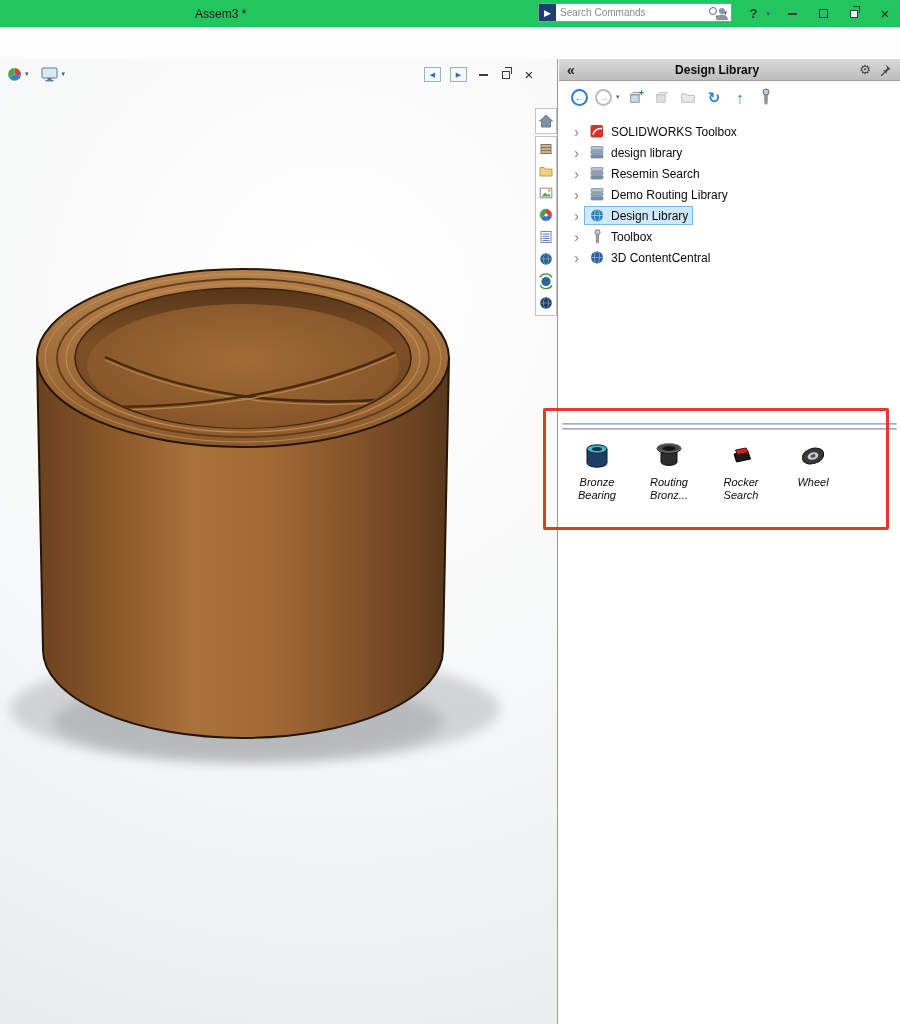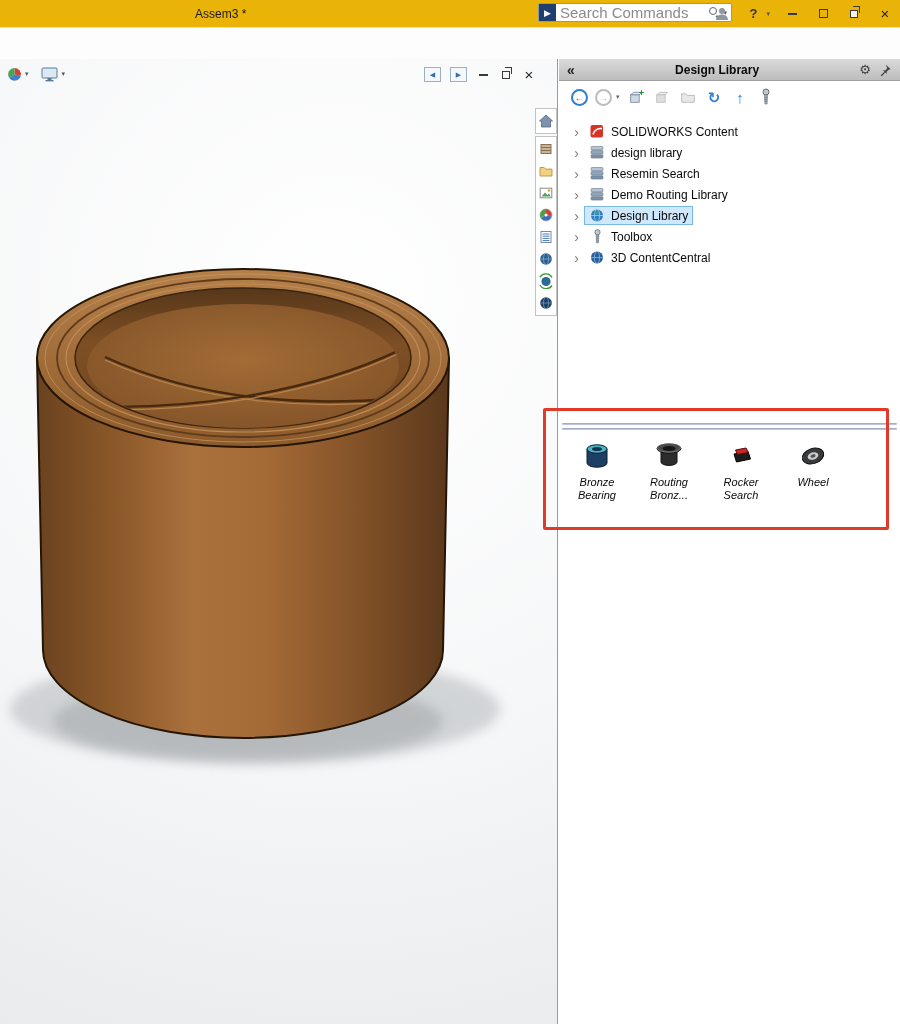--- a/index.html
+++ b/index.html
@@ -1,26 +1,26 @@
 <!DOCTYPE html>
 <html><head>
 <meta charset="utf-8">
 <style>
   html,body{margin:0;padding:0;background:#fff;}
   .app{position:relative;width:900px;height:1024px;overflow:hidden;background:#fff;
        font-family:"Liberation Sans","DejaVu Sans",sans-serif;color:#222;}
 
   
-  .titlebar{position:absolute;top:0;left:0;right:0;height:27px;background:#eab308;border-bottom:1px solid #dedede;}
+  .titlebar{position:absolute;top:0;left:0;right:0;height:27px;background:#22c55e;border-bottom:1px solid #dedede;}
   .doc-title{position:absolute;left:195px;top:7px;font-size:12px;color:#1a1a1a;}
   .search-box{position:absolute;left:538px;top:3px;width:194px;height:19px;background:#fff;
               border:1px solid #8a98a8;border-radius:2px;display:flex;align-items:center;box-sizing:border-box;}
   .scope-btn{width:17px;height:17px;background:#1e3f6f;color:#fff;font-size:9px;display:flex;
              align-items:center;justify-content:center;flex:0 0 auto;}
-  .search-input{flex:1;min-width:0;border:none;outline:none;background:transparent;font-size:15px;color:#444;
+  .search-input{flex:1;min-width:0;border:none;outline:none;background:transparent;font-size:10px;color:#444;
                 padding:0 4px;font-family:inherit;}
   .search-input::placeholder{color:#8a8a8a;}
   .mag{position:relative;width:13px;height:13px;flex:0 0 auto;}
   .mag::before{content:"";position:absolute;left:1px;top:1px;width:6px;height:6px;border:1.5px solid #5a6a78;border-radius:50%;}
   .mag::after{content:"";position:absolute;left:8.5px;top:9px;width:4px;height:1.6px;background:#5a6a78;
               transform:rotate(45deg);transform-origin:0 0;}
   .sb-caret{font-size:7px;color:#555;padding:0 4px 0 2px;flex:0 0 auto;}
   .tb-right{position:absolute;right:6px;top:0;height:27px;display:flex;align-items:center;gap:13px;}
   .wbtn{display:flex;align-items:center;justify-content:center;width:18px;height:20px;cursor:default;}
   .help-q{font-size:13px;font-weight:bold;color:#333;}
@@ -347,21 +347,21 @@
 
       <div class="tp-tree">
 
         <div class="tree-row">
           <span class="tw">›</span>
           <span class="row-body">
             <svg class="ti" viewBox="0 0 17 15">
               <rect x="1.5" y="1" width="12.5" height="12.5" rx="2" fill="#d63428"></rect>
               <path d="M4 10.5 C5 6 9.5 4 13 4.6" stroke="#fff" stroke-width="1.6" fill="none"></path>
             </svg>
-            <span>SOLIDWORKS Content</span>
+            <span>SOLIDWORKS Toolbox</span>
           </span>
         </div>
 
         <div class="tree-row">
           <span class="tw">›</span>
           <span class="row-body">
             <svg class="ti" viewBox="0 0 17 15">
               <rect x="2" y="1.5" width="12" height="3.4" rx="1" fill="#b6c4d4" stroke="#68788c" stroke-width=".6"></rect>
               <rect x="2" y="5.6" width="12" height="3.4" rx="1" fill="#93a7bc" stroke="#68788c" stroke-width=".6"></rect>
               <rect x="2" y="9.7" width="12" height="3.4" rx="1" fill="#7890a8" stroke="#68788c" stroke-width=".6"></rect>

